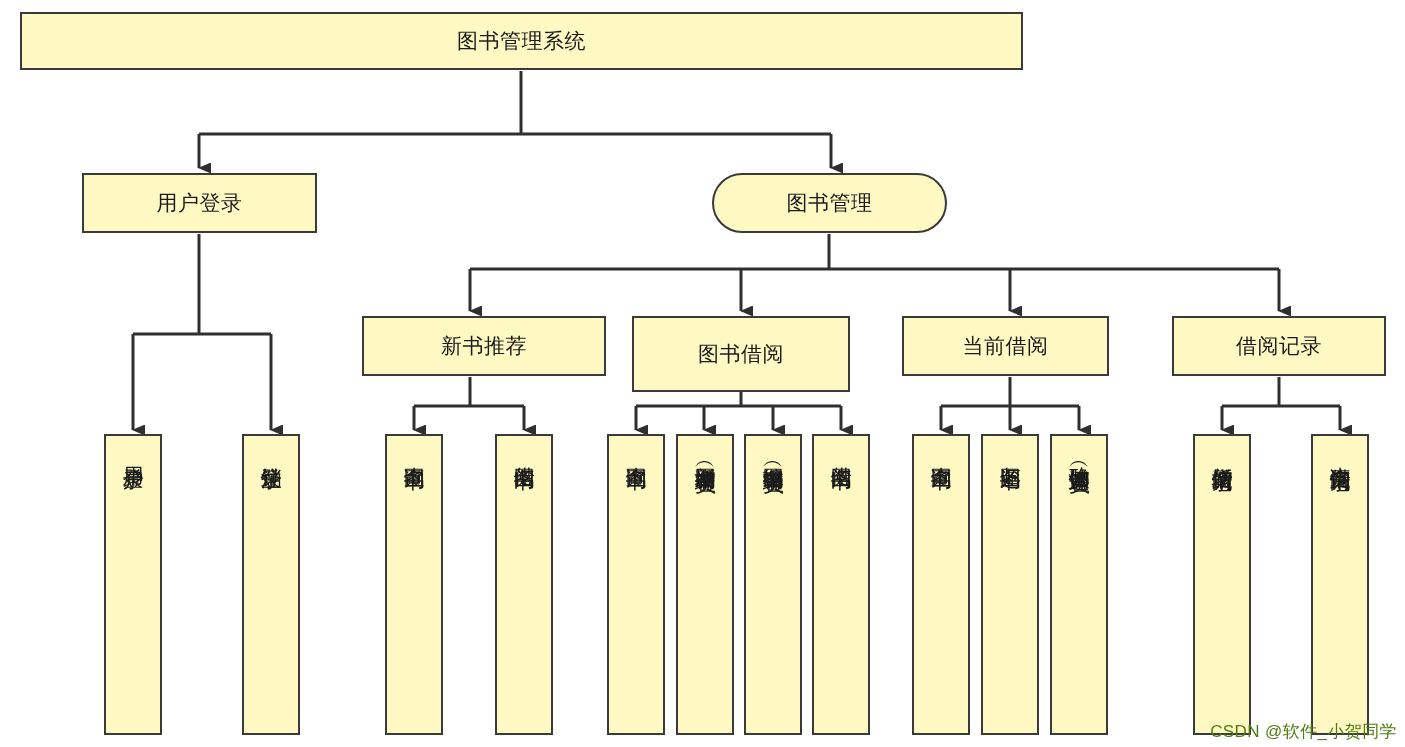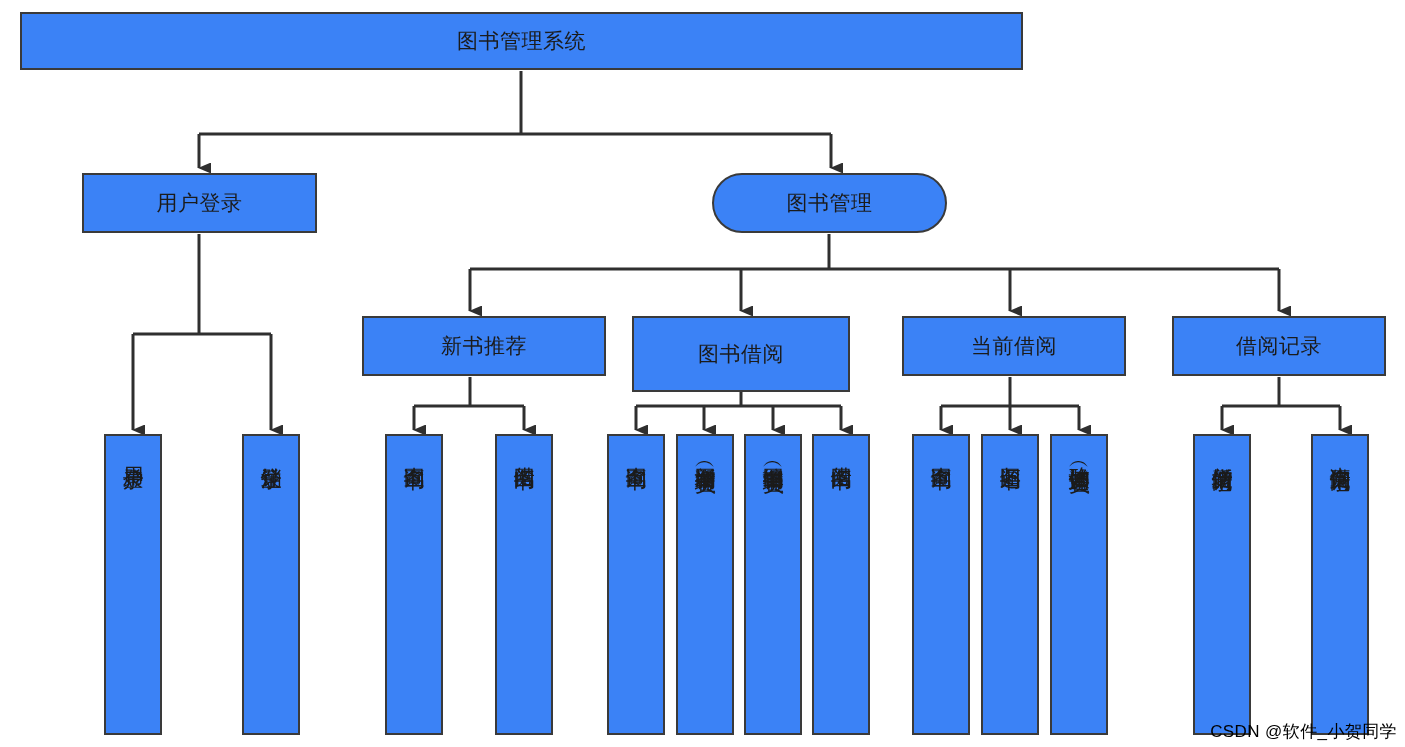--- a/index.html
+++ b/index.html
@@ -21,21 +21,21 @@
     position: absolute;
     left: 0;
     top: 0;
     width: 1405px;
     height: 747px;
     pointer-events: none;
   }
   .node {
     position: absolute;
     box-sizing: border-box;
-    background: #3b82f6;
+    background: #fef9c3;
     border: 2px solid #3a3a3a;
     display: flex;
     align-items: center;
     justify-content: center;
     color: #1b1b1b;
     z-index: 2;
   }
   .node .lbl {
     display: block;
     text-align: center;
@@ -56,21 +56,21 @@
     font-size: 21px;
     line-height: 1.08;
     letter-spacing: 1px;
     max-height: 100%;
   }
   #watermark {
     position: absolute;
     right: 8px;
     bottom: 4px;
     font-size: 17px;
-    color: #000000;
+    color: #4d7c0f;
     letter-spacing: 0.4px;
     white-space: nowrap;
     z-index: 5;
     user-select: none;
   }
 </style>
 </head>
 <body>
 
 <div id="canvas">
@@ -135,21 +135,21 @@
   <div class="node horiz" style="left:712px; top:173px; width:235px; height:60px;border-radius:30px;">
     <span class="lbl">图书管理</span>
   </div>
 
   <div class="node horiz" style="left:362px; top:316px; width:244px; height:60px;">
     <span class="lbl">新书推荐</span>
   </div>
   <div class="node horiz" style="left:632px; top:316px; width:218px; height:76px;">
     <span class="lbl">图书借阅</span>
   </div>
-  <div class="node horiz" style="left:902px; top:316px; width:224px; height:60px;">
+  <div class="node horiz" style="left:902px; top:316px; width:207px; height:60px;">
     <span class="lbl">当前借阅</span>
   </div>
   <div class="node horiz" style="left:1172px; top:316px; width:214px; height:60px;">
     <span class="lbl">借阅记录</span>
   </div>
 
   <div class="node vert" style="left:104px; top:434px; width:58px; height:301px;">
     <span class="lbl">用户登录</span>
   </div>
   <div class="node vert" style="left:242px; top:434px; width:58px; height:301px;">

